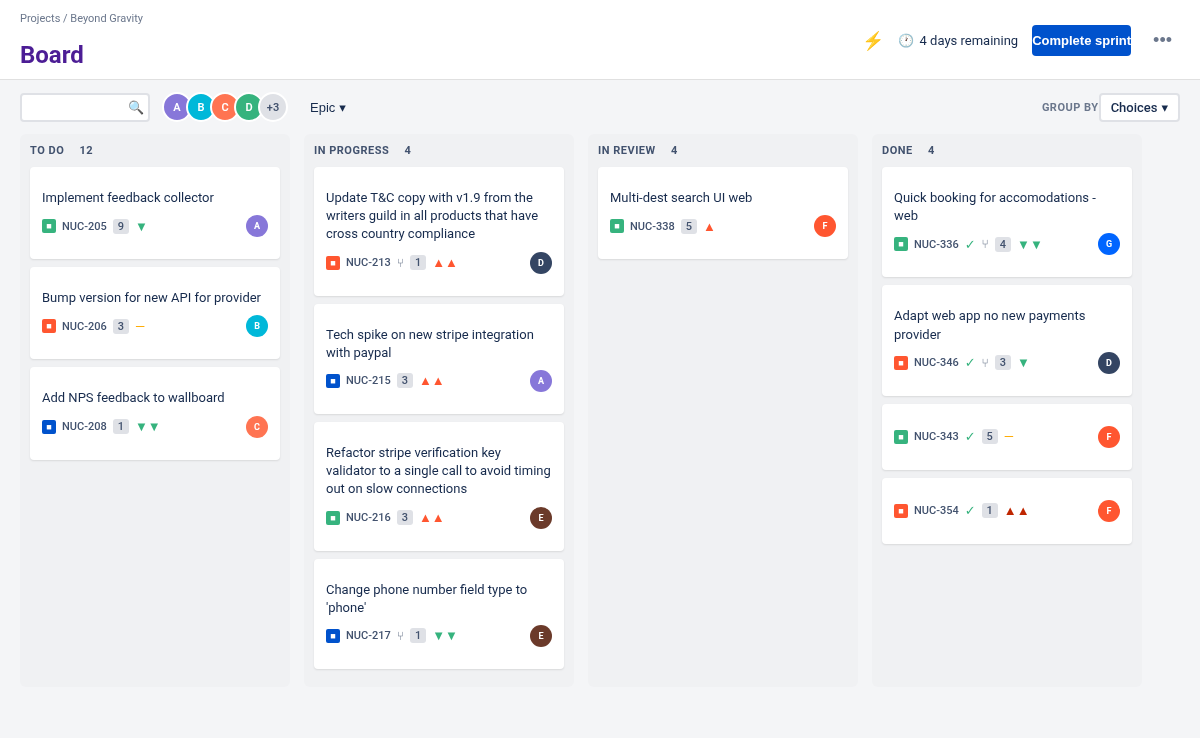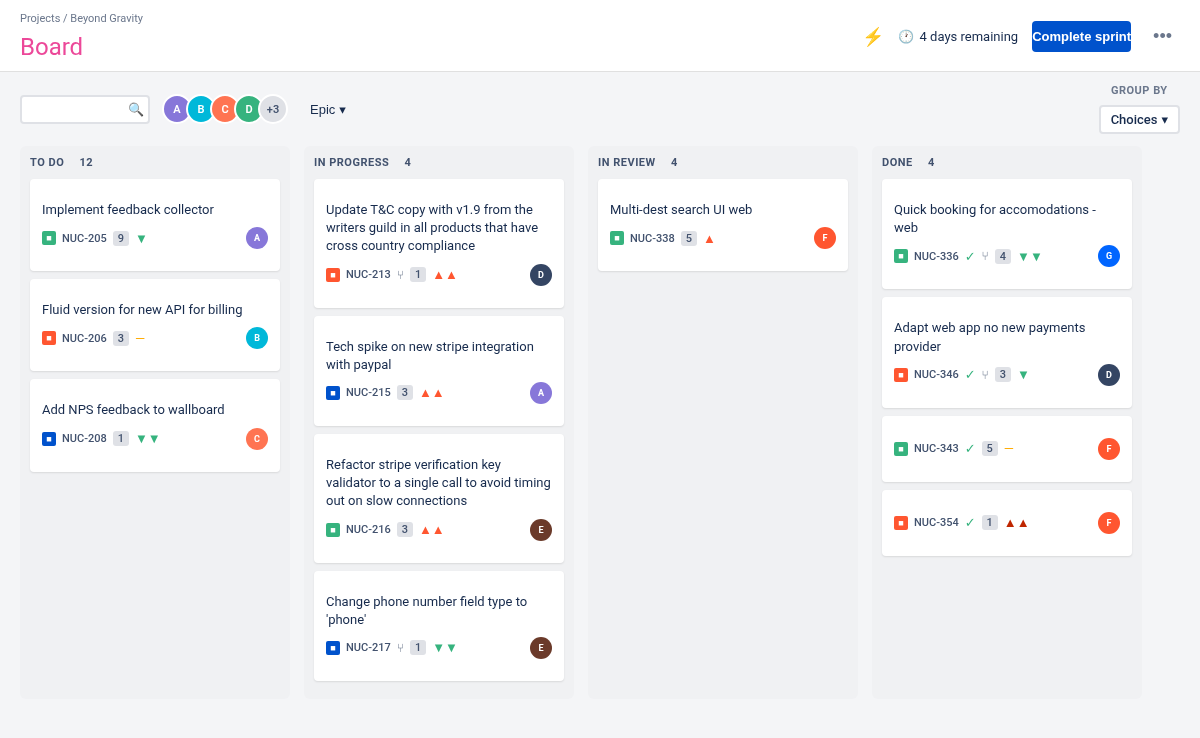--- a/index.html
+++ b/index.html
@@ -10,32 +10,32 @@
       font-size: 13px;
     }
     .header {
       background: #fff;
       padding: 12px 20px 0 20px;
       border-bottom: 1px solid #e0e0e0;
     }
     .breadcrumb {
       font-size: 11px;
       color: #6b778c;
-      margin-bottom: 8px;
+      margin-bottom: 16px;
     }
     .title-row {
       display: flex;
       align-items: center;
       justify-content: space-between;
       padding-bottom: 10px;
     }
     .board-title {
       font-size: 24px;
-      font-weight: 400;
-      color: #ec4899;
+      font-weight: 700;
+      color: #4c1d95;
     }
     .header-actions {
       display: flex;
       align-items: center;
       gap: 14px;
     }
     .sprint-icon {
       font-size: 18px;
       color: #6554c0;
     }
@@ -124,22 +124,21 @@
       color: #172b4d;
       padding: 5px 10px;
       border-radius: 4px;
       background: transparent;
       border: none;
     }
     .group-by-section {
       margin-left: auto;
       display: flex;
       align-items: center;
-      gap: 8px;
-      flex-direction: column;
+      gap: 0;
     }
     .group-by-label {
       font-size: 11px;
       font-weight: 700;
       color: #6b778c;
       letter-spacing: 0.5px;
     }
     .choices-dropdown {
       display: flex;
       align-items: center;
@@ -318,21 +317,21 @@
         <div class="card-title">Implement feedback collector</div>
         <div class="card-footer">
           <span class="issue-type-icon issue-green">■</span>
           <span class="issue-id">NUC-205</span>
           <span class="card-count">9</span>
           <span class="priority-icon priority-low">▼</span>
           <div class="card-avatar av-purple">A</div>
         </div>
       </div>
       <div class="card">
-        <div class="card-title">Fluid version for new API for billing</div>
+        <div class="card-title">Bump version for new API for provider</div>
         <div class="card-footer">
           <span class="issue-type-icon issue-red">■</span>
           <span class="issue-id">NUC-206</span>
           <span class="card-count">3</span>
           <span class="priority-icon priority-medium">—</span>
           <div class="card-avatar av-teal">B</div>
         </div>
       </div>
       <div class="card">
         <div class="card-title">Add NPS feedback to wallboard</div>

